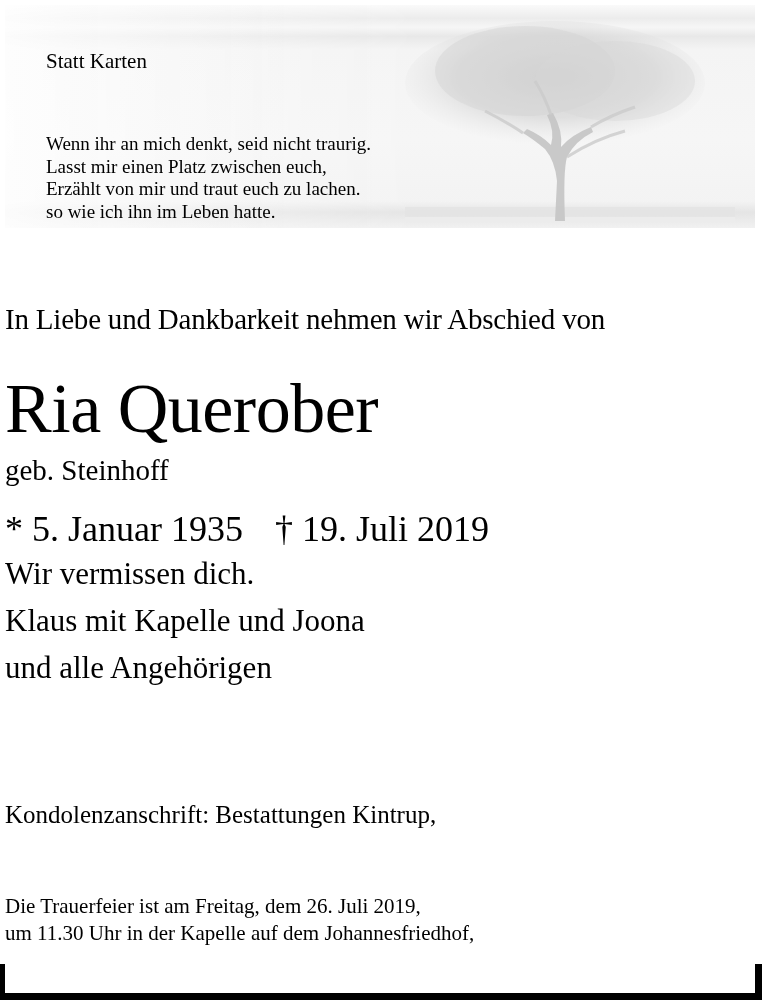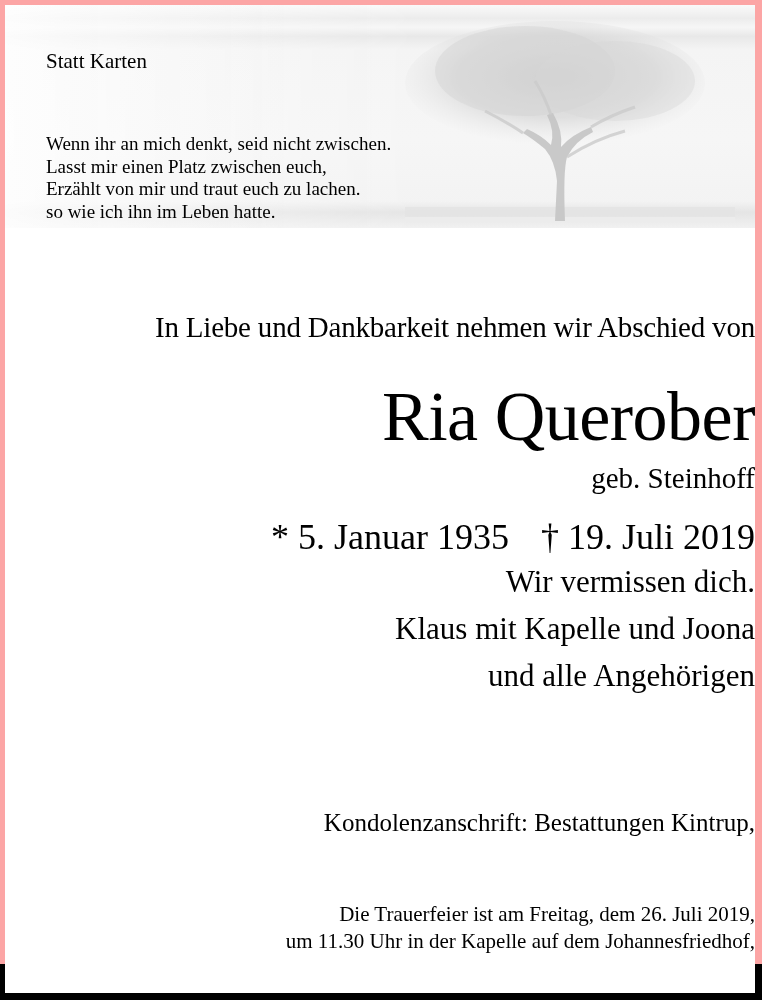--- a/index.html
+++ b/index.html
@@ -13,21 +13,21 @@
       overflow: hidden;
       font-family: "Liberation Serif", "DejaVu Serif", serif;
       color: #000;
     }
     .frame {
       position: absolute;
       left: 0;
       top: 0;
       width: 762px;
       height: 964px;
-      background: #fca5a5;
+      background: #ffffff;
     }
     .page {
       position: absolute;
       left: 5px;
       top: 5px;
       width: 750px;
       height: 988px;
       background: #fff;
       overflow: hidden;
     }
@@ -73,23 +73,22 @@
       left: 41px;
       top: 128px;
       font-size: 19px;
       line-height: 22.5px;
     }
     .poem div { white-space: nowrap; }
     .center {
       position: absolute;
       left: 0;
       width: 750px;
-      text-align: right;
+      text-align: left;
       white-space: nowrap;
-      margin-top: 8px;
     }
     .intro {
       top: 298px;
       font-size: 29px;
       line-height: 32px;
       letter-spacing: -0.2px;
     }
     .name {
       top: 366px;
       font-size: 70px;
@@ -149,21 +148,21 @@
       <ellipse cx="120" cy="60" rx="90" ry="45" fill="#d2d2d2" opacity="0.45"></ellipse>
       <ellipse cx="210" cy="70" rx="80" ry="40" fill="#d6d6d6" opacity="0.4"></ellipse>
 
       <path d="M150 210 L152 170 Q150 150 140 138 Q128 128 118 122 L122 118 Q136 124 146 134 Q150 120 142 104 L148 102 Q158 120 156 136 Q166 124 186 116 L188 121 Q170 130 162 146 Q158 160 160 210 Z" fill="#c4c4c4" opacity="0.9"></path>
       <path d="M118 122 Q100 110 80 100 M146 104 Q140 86 130 70 M186 116 Q206 104 230 96 M162 146 Q190 128 220 120" stroke="#cacaca" stroke-width="3" fill="none" opacity="0.8"></path>
     </svg>
 
     <div class="txt statt">Statt Karten</div>
 
     <div class="poem">
-      <div>Wenn ihr an mich denkt, seid nicht zwischen.</div>
+      <div>Wenn ihr an mich denkt, seid nicht traurig.</div>
       <div>Lasst mir einen Platz zwischen euch,</div>
       <div>Erzählt von mir und traut euch zu lachen.</div>
       <div>so wie ich ihn im Leben hatte.</div>
     </div>
 
     <div class="center intro">In Liebe und Dankbarkeit nehmen wir Abschied von</div>
 
     <div class="center name">Ria Querober</div>
 
     <div class="center born">geb. Steinhoff</div>

